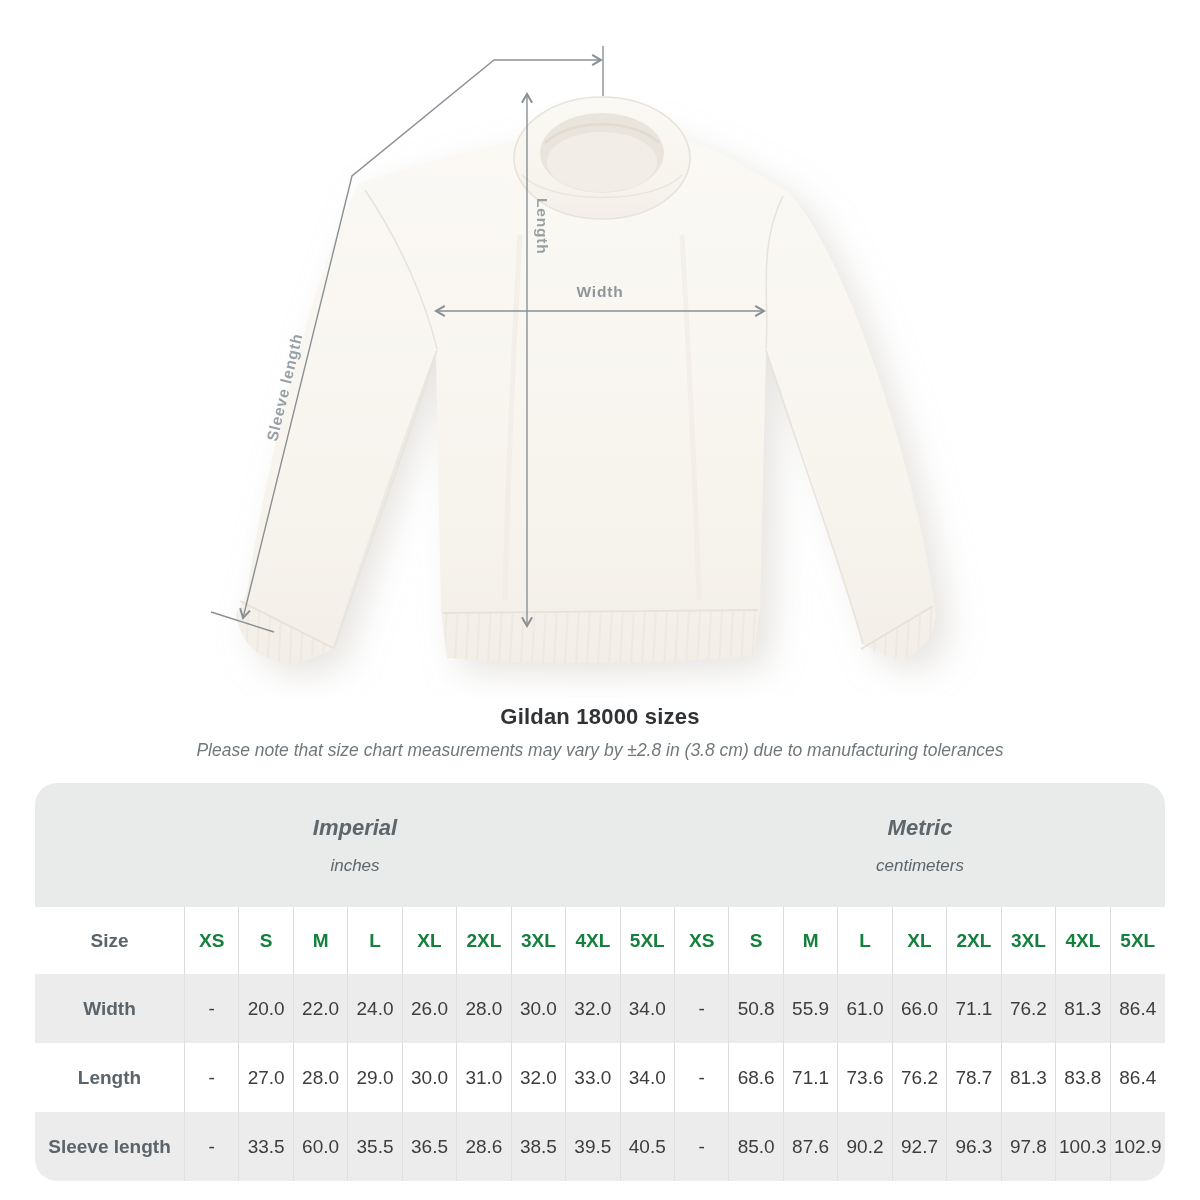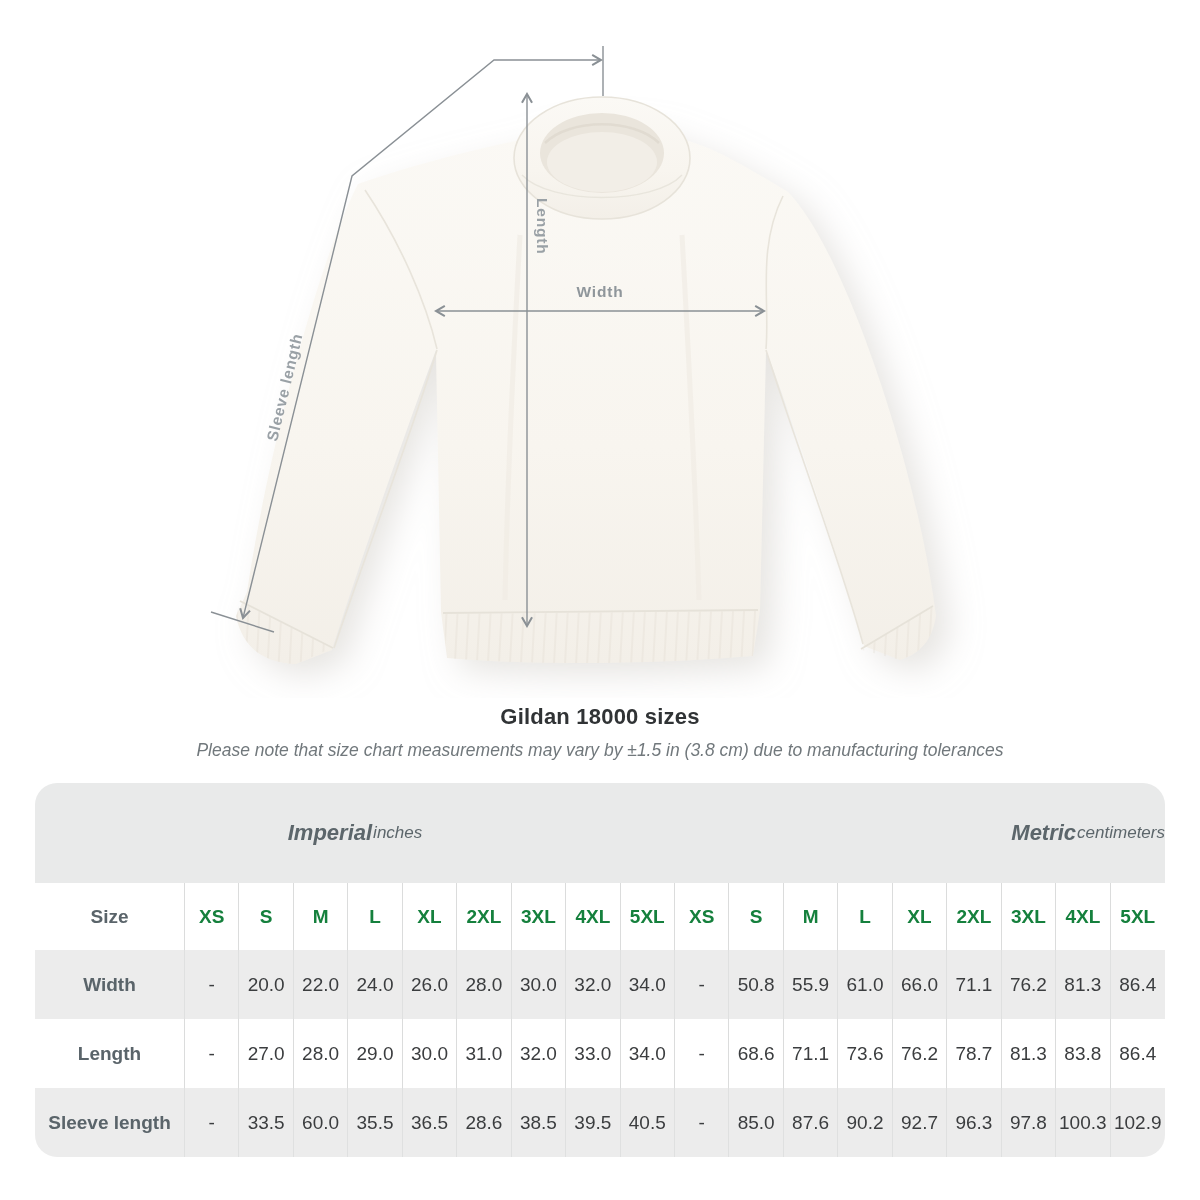--- a/index.html
+++ b/index.html
@@ -22,26 +22,26 @@
 
   .table-card {
     width:1130px; margin:22px auto 0 auto;
     border-radius:22px; overflow:hidden; background:#ffffff;
   }
   .tgrid {
     display:grid;
     grid-template-columns:150px repeat(18, 1fr);
   }
   .band {
-    height:100px; background:#e9eaea;
-    display:flex; flex-direction:row; align-items:center; justify-content:center;
-    gap:1px;
+    height:124px; background:#e9eaea;
+    display:flex; flex-direction:column; align-items:center; justify-content:center;
+    gap:15px;
   }
   .band-left  { grid-column:1 / 11; }
-  .band-right { grid-column:11 / 20;justify-content:flex-end; }
+  .band-right { grid-column:11 / 20; }
   .band-title { font-size:22px; font-weight:bold; font-style:italic; color:#5c666b; }
   .band-sub   { font-size:17px; font-style:italic; color:#5c666b; }
 
   .cell {
     height:69px; display:flex; align-items:center; justify-content:center;
     background:#ffffff; border-right:1px solid #dbdcdc;
     font-size:19px; color:#3b3d3f; white-space:nowrap;
   }
   .cell.head  { height:67px; font-weight:bold; color:#15803d; }
   .cell.label { font-weight:bold; color:#5a646a; }
@@ -128,21 +128,21 @@
     <g font-family="Liberation Sans, sans-serif" font-size="15.5" font-weight="bold" fill="#9aa1a6" letter-spacing="0.8">
       <text transform="translate(537,198) rotate(90)">Length</text>
       <text x="600" y="297" text-anchor="middle" fill="#8f969b">Width</text>
       <text transform="translate(277,442) rotate(-76.5)">Sleeve length</text>
     </g>
   </svg>
 </div>
 
 <div class="caption">
   <h1>Gildan 18000 sizes</h1>
-  <p>Please note that size chart measurements may vary by ±1.5 in (3.8 cm) due to manufacturing tolerances</p>
+  <p>Please note that size chart measurements may vary by ±2.8 in (3.8 cm) due to manufacturing tolerances</p>
 </div>
 
 <div class="table-card">
   <div class="tgrid" id="tgrid">
     <div class="band band-left">
       <div class="band-title">Imperial</div>
       <div class="band-sub">inches</div>
     </div>
     <div class="band band-right">
       <div class="band-title">Metric</div>

